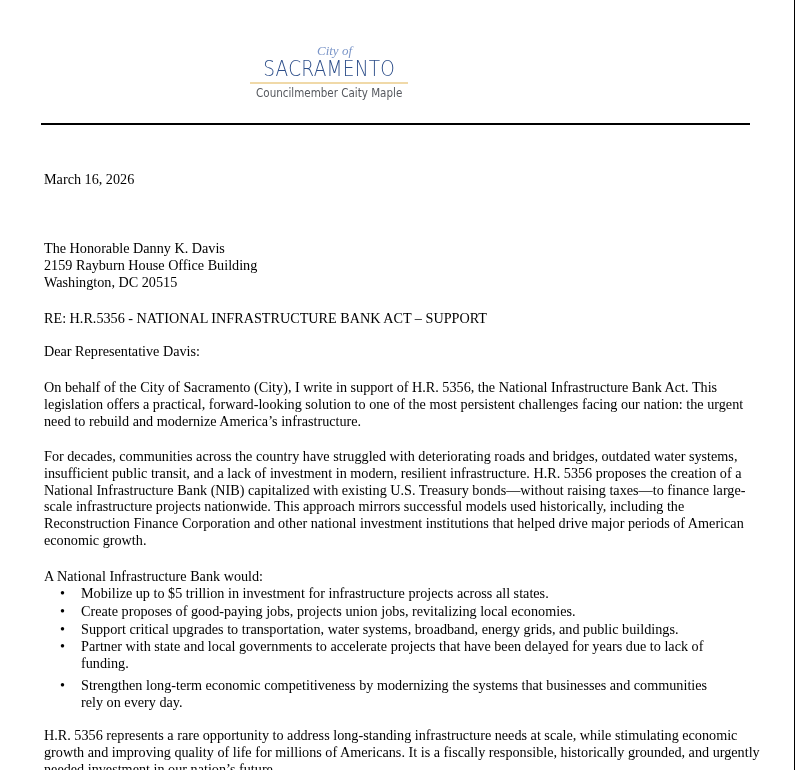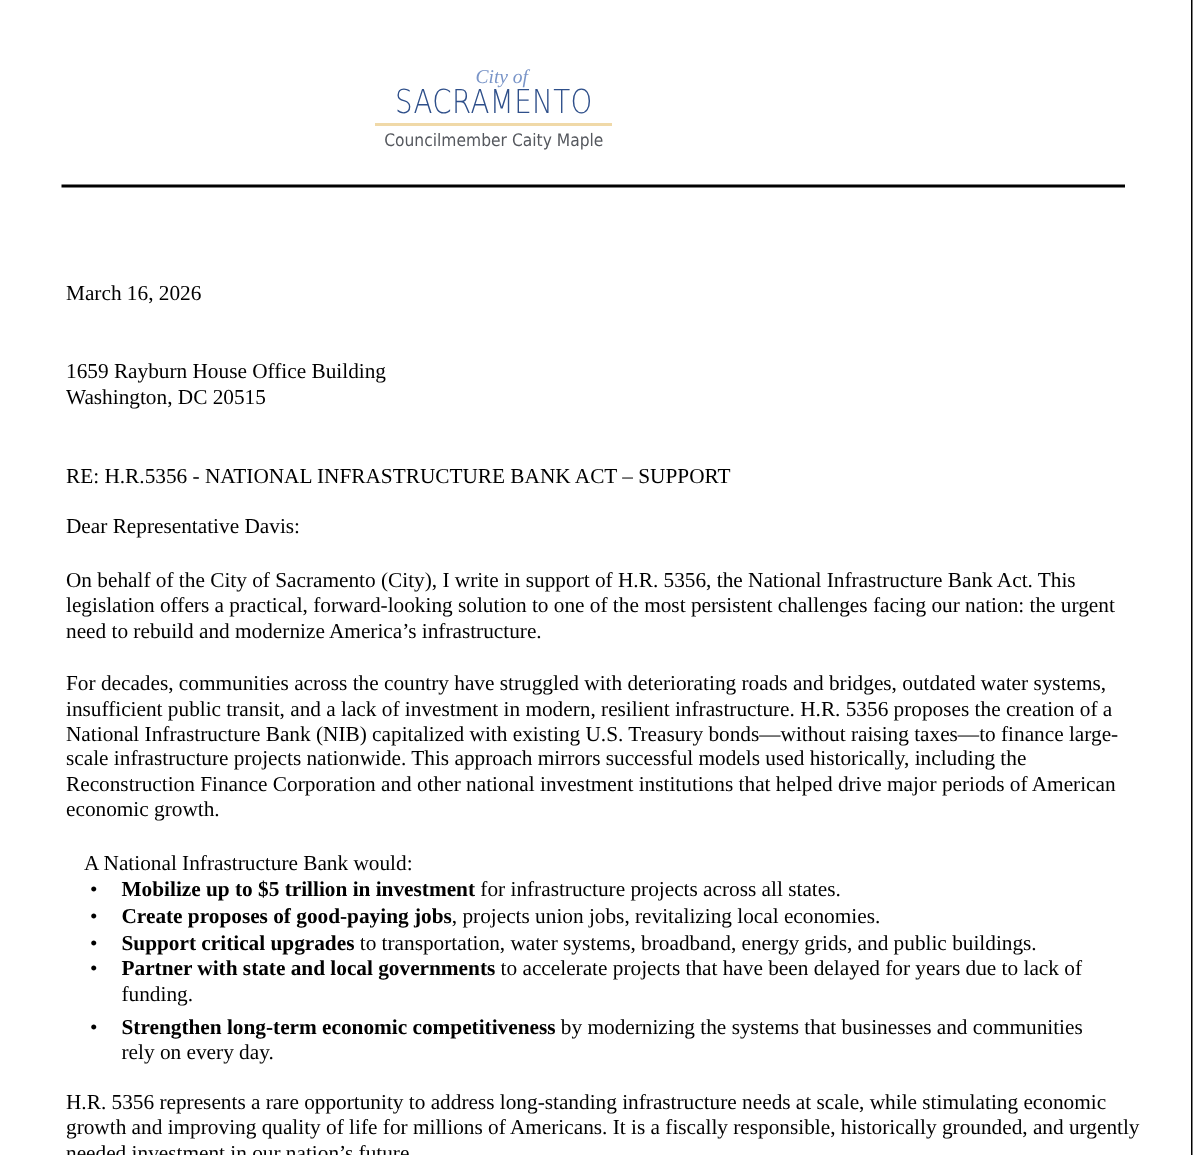--- a/index.html
+++ b/index.html
@@ -83,27 +83,27 @@
       background: #000000;
     }
     .body-text {
       position: absolute;
       left: 44px;
       width: 720px;
       font-size: 14.2px;
       line-height: 16.8px;
       margin: 0;
     }
-    .date { top: 188px; }
+    .date { top: 171px; }
     .address { top: 240px; }
     .subject { top: 310px; font-weight: normal; }
     .salutation { top: 343px; }
     .para1 { top: 379px; }
     .para2 { top: 448px; }
-    .list-intro { top: 568px; margin-left: 12px; }
+    .list-intro { top: 568px; }
     .para3 { top: 727px; }
     .address span { display: block; }
     .bullets {
       position: absolute;
       left: 44px;
       top: 585px;
       width: 720px;
       margin: 0;
       padding: 0;
       list-style: none;
@@ -114,42 +114,43 @@
       position: relative;
       padding-left: 37px;
       margin: 0 0 1px 0;
     }
     .bullets li .bullet {
       position: absolute;
       left: 16px;
       top: 0;
       font-weight: normal;
     }
-    .bullets li .lead { font-weight: bold; }
+    .bullets li .lead { font-weight: normal; }
   </style>
 </head>
 <body>
 
 <div class="page-edge"></div>
 
 <div class="letterhead">
   <div class="logo">
     <span class="logo-cityof">City of</span>
     <span class="logo-name">SACRAMENTO</span>
     <span class="logo-rule"></span>
     <span class="logo-sub">Councilmember Caity Maple</span>
   </div>
 </div>
 
 <div class="header-rule"></div>
 
 <p class="body-text date">March 16, 2026</p>
 
 <div class="body-text address">
-  <span>1659 Rayburn House Office Building</span>
+  <span>The Honorable Danny K. Davis</span>
+  <span>2159 Rayburn House Office Building</span>
   <span>Washington, DC  20515</span>
 </div>
 
 <p class="body-text subject">RE: H.R.5356 - NATIONAL INFRASTRUCTURE BANK ACT – SUPPORT</p>
 
 <p class="body-text salutation">Dear Representative Davis:</p>
 
 <p class="body-text para1">On behalf of the City of Sacramento (City), I write in support of H.R. 5356, the National Infrastructure Bank Act. This legislation offers a practical, forward-looking solution to one of the most persistent challenges facing our nation: the urgent need to rebuild and modernize America’s infrastructure.</p>
 
 <p class="body-text para2">For decades, communities across the country have struggled with deteriorating roads and bridges, outdated water systems, insufficient public transit, and a lack of investment in modern, resilient infrastructure. H.R. 5356 proposes the creation of a National Infrastructure Bank (NIB) capitalized with existing U.S. Treasury bonds—without raising taxes—to finance large-scale infrastructure projects nationwide. This approach mirrors successful models used historically, including the Reconstruction Finance Corporation and other national investment institutions that helped drive major periods of American economic growth.</p>

